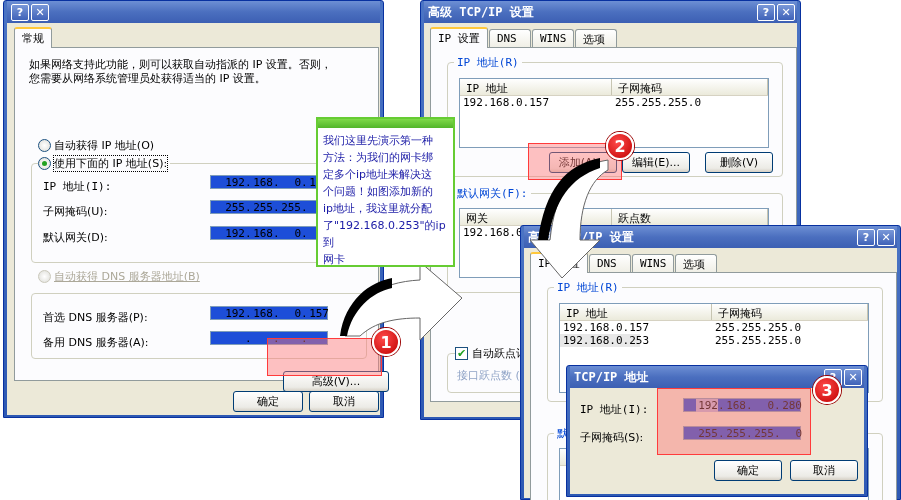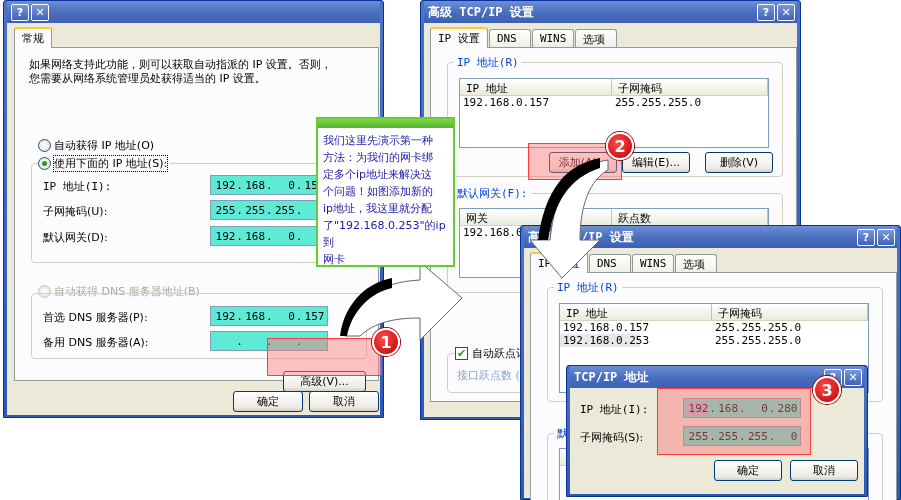--- a/index.html
+++ b/index.html
@@ -45,23 +45,23 @@
     .group {
       position: absolute; border: 1px solid #d0d0bf; border-radius: 4px;
     }
     .group-label {
       position: absolute; top: -8px; left: 6px; background: #fcfcfe; padding: 0 3px;
       color: #0046d5; font-size: 11px; font-family: "DejaVu Sans Mono", monospace;
     }
     .txt { position: absolute; font-size: 11px; white-space: nowrap; }
     .mono { font-family: "DejaVu Sans Mono", "Liberation Mono", monospace; }
     .ipbox {
-      position: absolute; height: 20px; background: #5eead4; border: 1px solid #7f9db9;
+      position: absolute; height: 14px; background: #1d4ed8; border: 1px solid #7f9db9;
       font-family: "DejaVu Sans Mono", monospace; font-size: 11px;
-      display: flex; align-items: center; justify-content: space-around; padding: 0 2px;
+      display: flex; align-items: center; justify-content: space-around; padding: 0 12px;
     }
     .ipbox .seg { min-width: 22px; text-align: right; }
     .ipbox .dot { width: 6px; text-align: center; }
     .radio {
       position: absolute; display: flex; align-items: center; gap: 3px; font-size: 11px;
     }
     .radio .circ {
       width: 13px; height: 13px; border-radius: 50%; border: 1px solid #1c5180;
       background: radial-gradient(#fff, #dcdcd6); position: relative;
     }
@@ -149,21 +149,21 @@
       <div class="ipbox" style="left:195px; top:178px; width:118px;">
         <span class="seg">192</span>
           <span class="dot">.</span>
           <span class="seg">168</span>
           <span class="dot">.</span>
           <span class="seg">0</span>
           <span class="dot">.</span>
           <span class="seg">1</span>
       </div>
 
-      <div class="radio disabled" style="left:23px; top:236px;">
+      <div class="radio disabled" style="left:23px; top:221px;text-decoration:underline;">
         <span class="circ"></span>
         <span>自动获得 DNS 服务器地址(B)</span>
       </div>
       <div class="group" style="left:16px; top:245px; width:336px; height:66px;"></div>
       <div class="txt" style="left:28px; top:262px;">首选 DNS 服务器(P):</div>
       <div class="ipbox" style="left:195px; top:258px; width:118px;">
         <span class="seg">192</span>
           <span class="dot">.</span>
           <span class="seg">168</span>
           <span class="dot">.</span>
@@ -175,21 +175,21 @@
       <div class="ipbox" style="left:195px; top:283px; width:118px;">
         <span class="seg"></span>
           <span class="dot">.</span>
           <span class="seg"></span>
           <span class="dot">.</span>
           <span class="seg"></span>
           <span class="dot">.</span>
           <span class="seg"></span>
       </div>
 
-      <div class="btn" style="left:268px; top:323px; width:83px;">高级(V)...</div>
+      <div class="btn" style="left:268px; top:323px; width:106px;">高级(V)...</div>
     </div>
     <div class="btn" style="left:226px; top:368px; width:70px;">确定</div>
     <div class="btn" style="left:302px; top:368px; width:70px;">取消</div>
   </div>
 </div>
 <div class="hl" style="left:267px; top:338px; width:115px; height:38px;"></div>
 <div class="badge" style="left:372px; top:328px;">1</div>
 
 <div class="win" style="left:420px; top:0; width:381px; height:420px;">
   <div class="titlebar">

